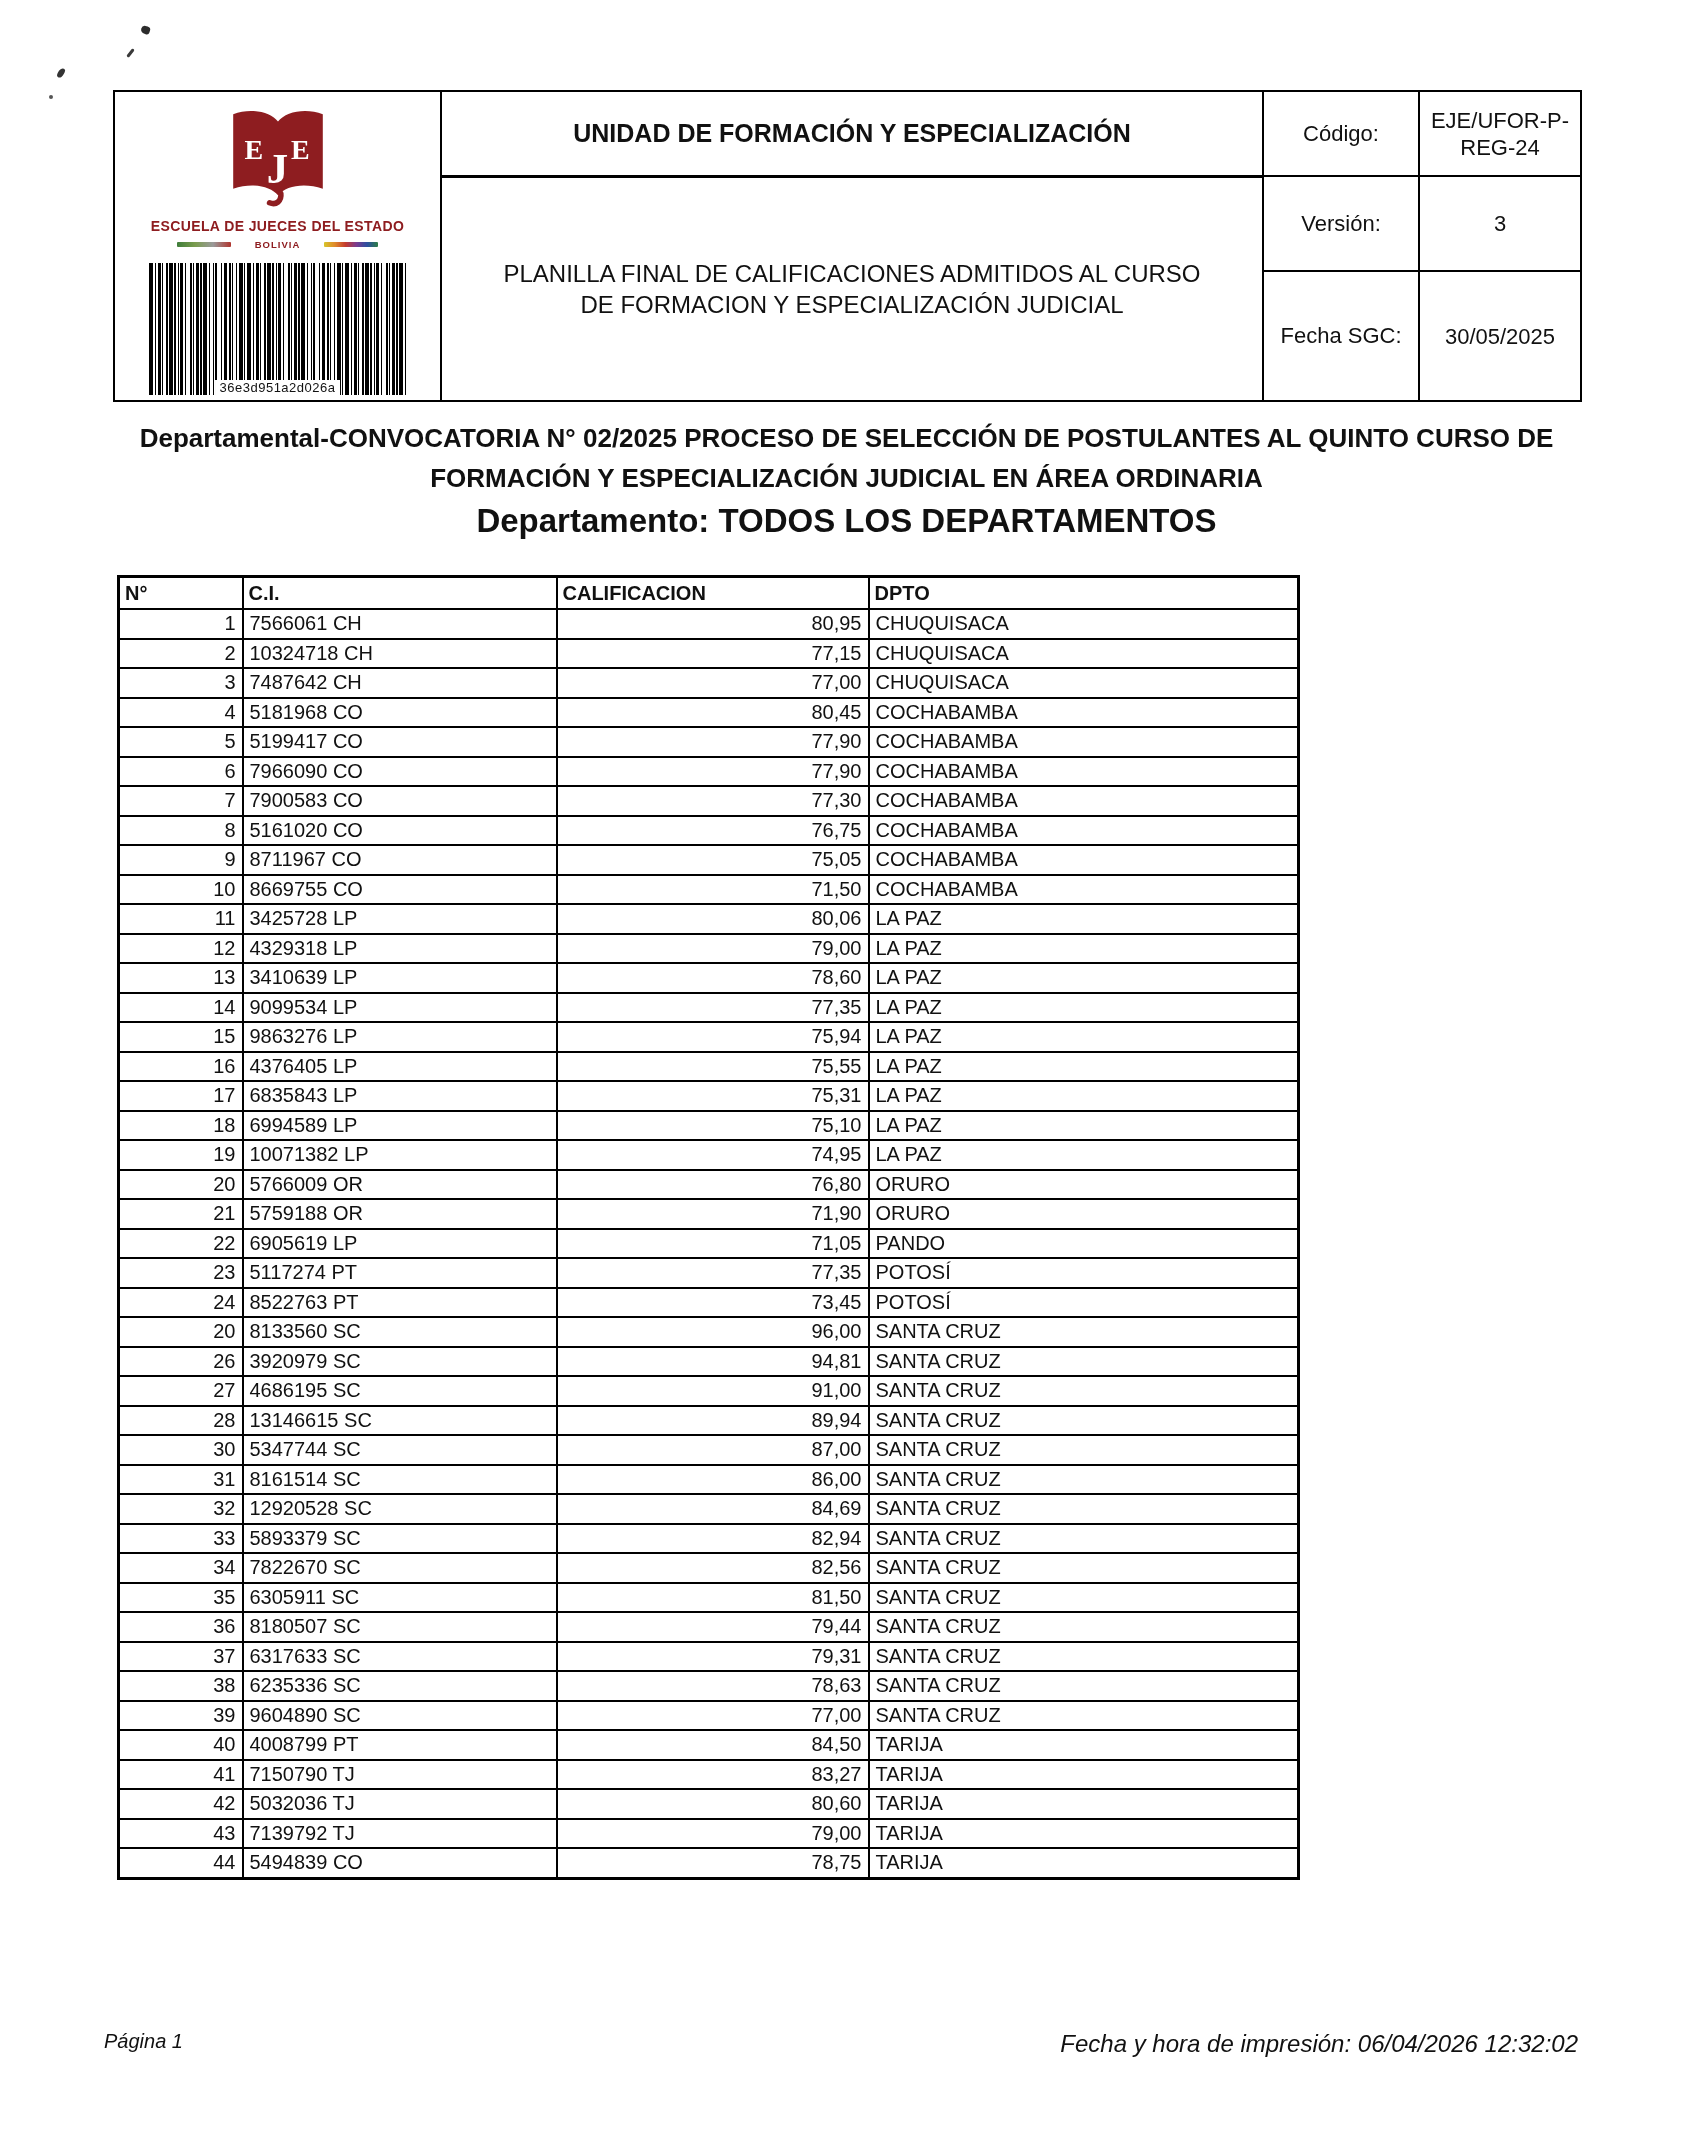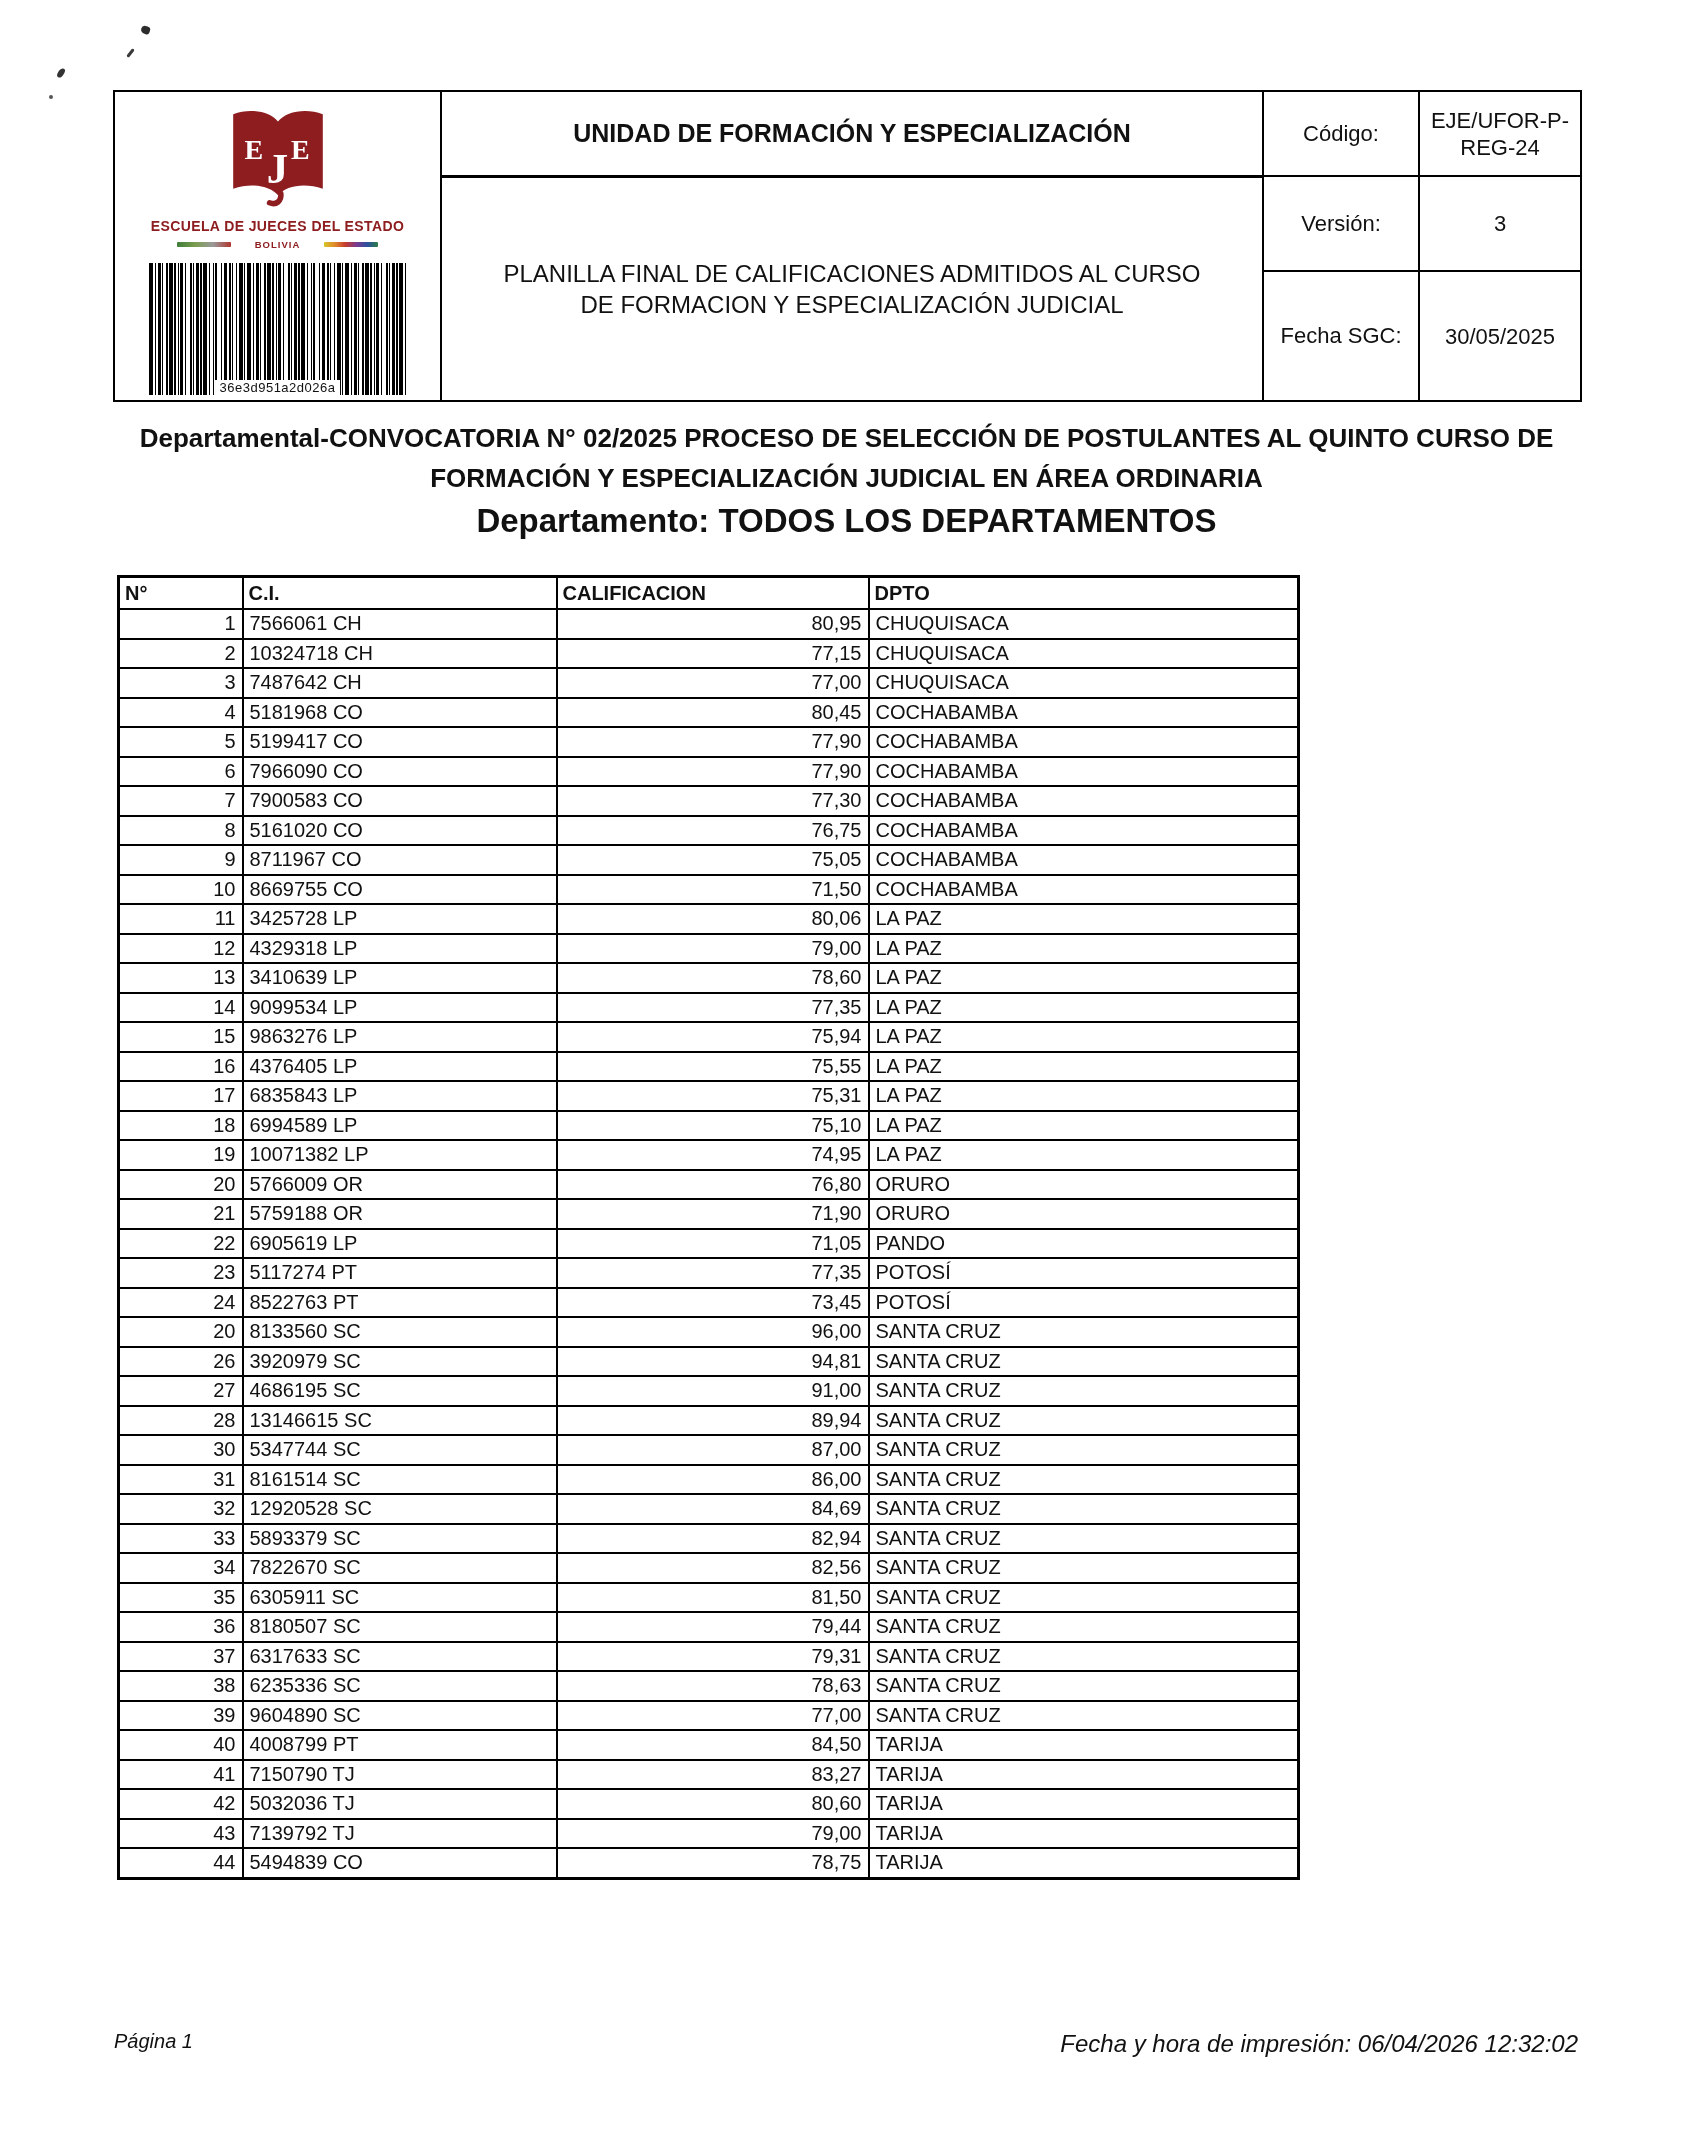--- a/index.html
+++ b/index.html
@@ -54,21 +54,21 @@
     height:30px;padding:0 5px;white-space:nowrap;
   }
   .data-table td{
     border:2px solid #000;font-size:20px;height:27.5px;padding:0 6px;
     white-space:nowrap;overflow:hidden;
   }
   .data-table td.c0,.data-table td.c2{text-align:right;}
   .data-table td.c1,.data-table td.c3{text-align:left;}
 
   
-  .footer-left{position:absolute;left:114px;top:2030px;font-style:italic;font-size:20px;}
+  .footer-left{position:absolute;left:104px;top:2030px;font-style:italic;font-size:20px;}
   .footer-right{position:absolute;right:114px;top:2030px;font-style:italic;font-size:24px;}
 </style>
 </head>
 <body>
 
 <div class="page">
 
   <div class="artifact art-dot"></div>
   <div class="artifact art-tick"></div>
   <div class="artifact art-comma"></div>

